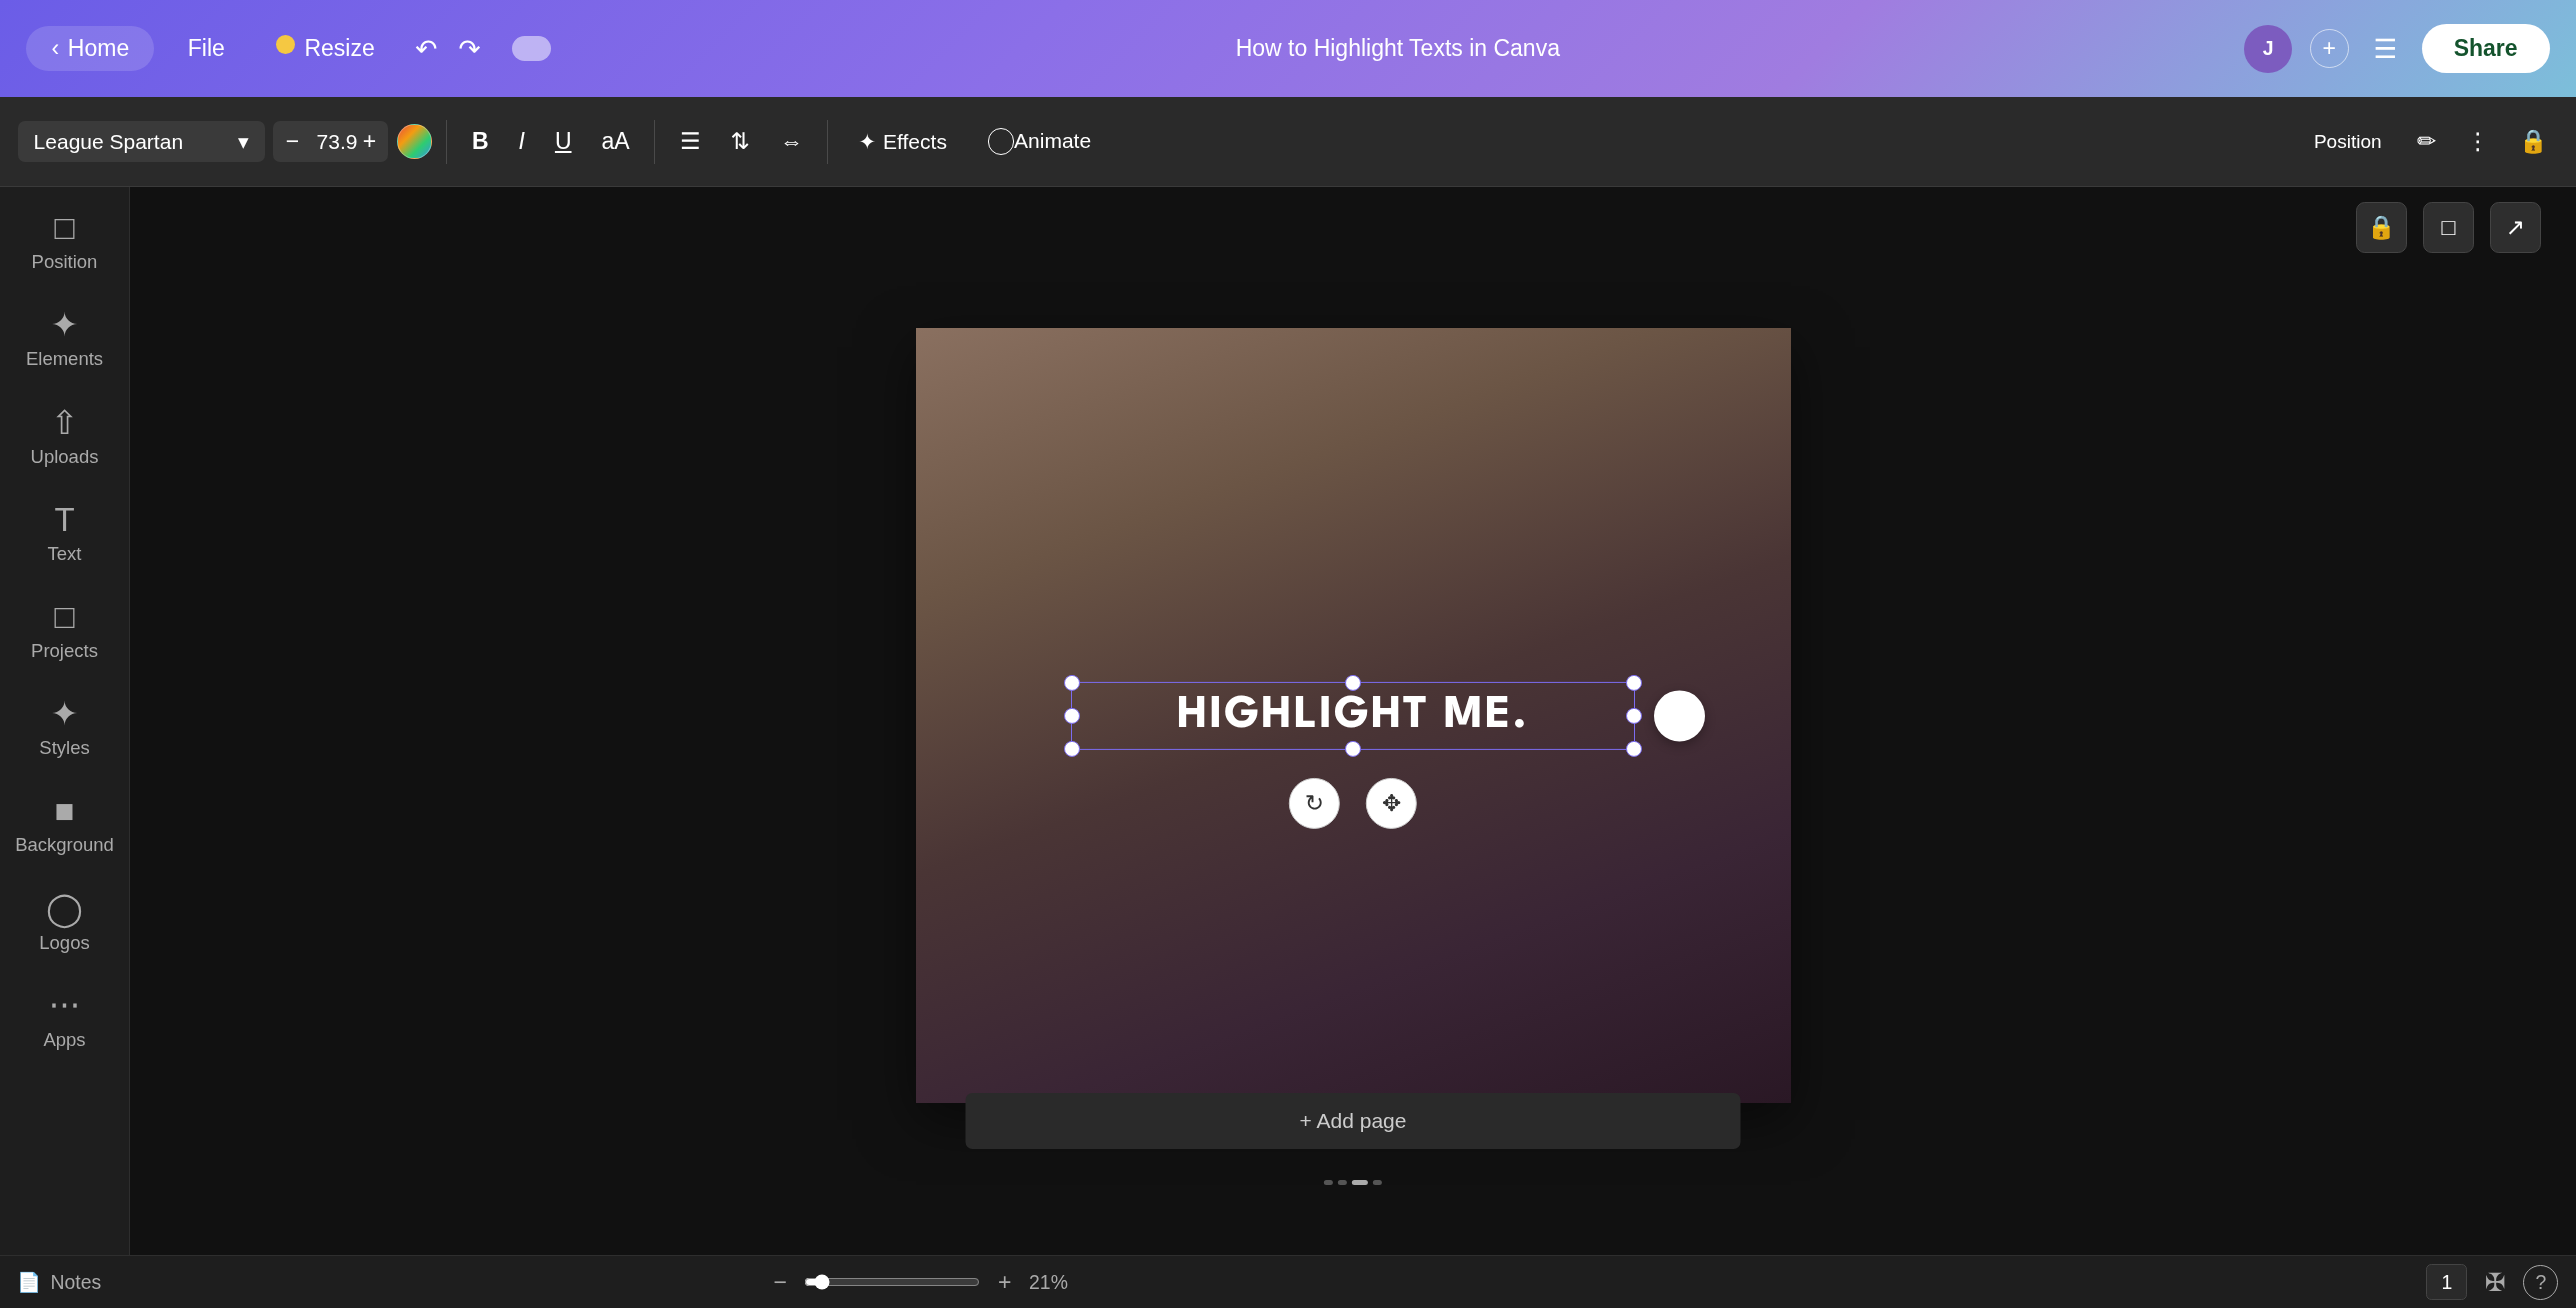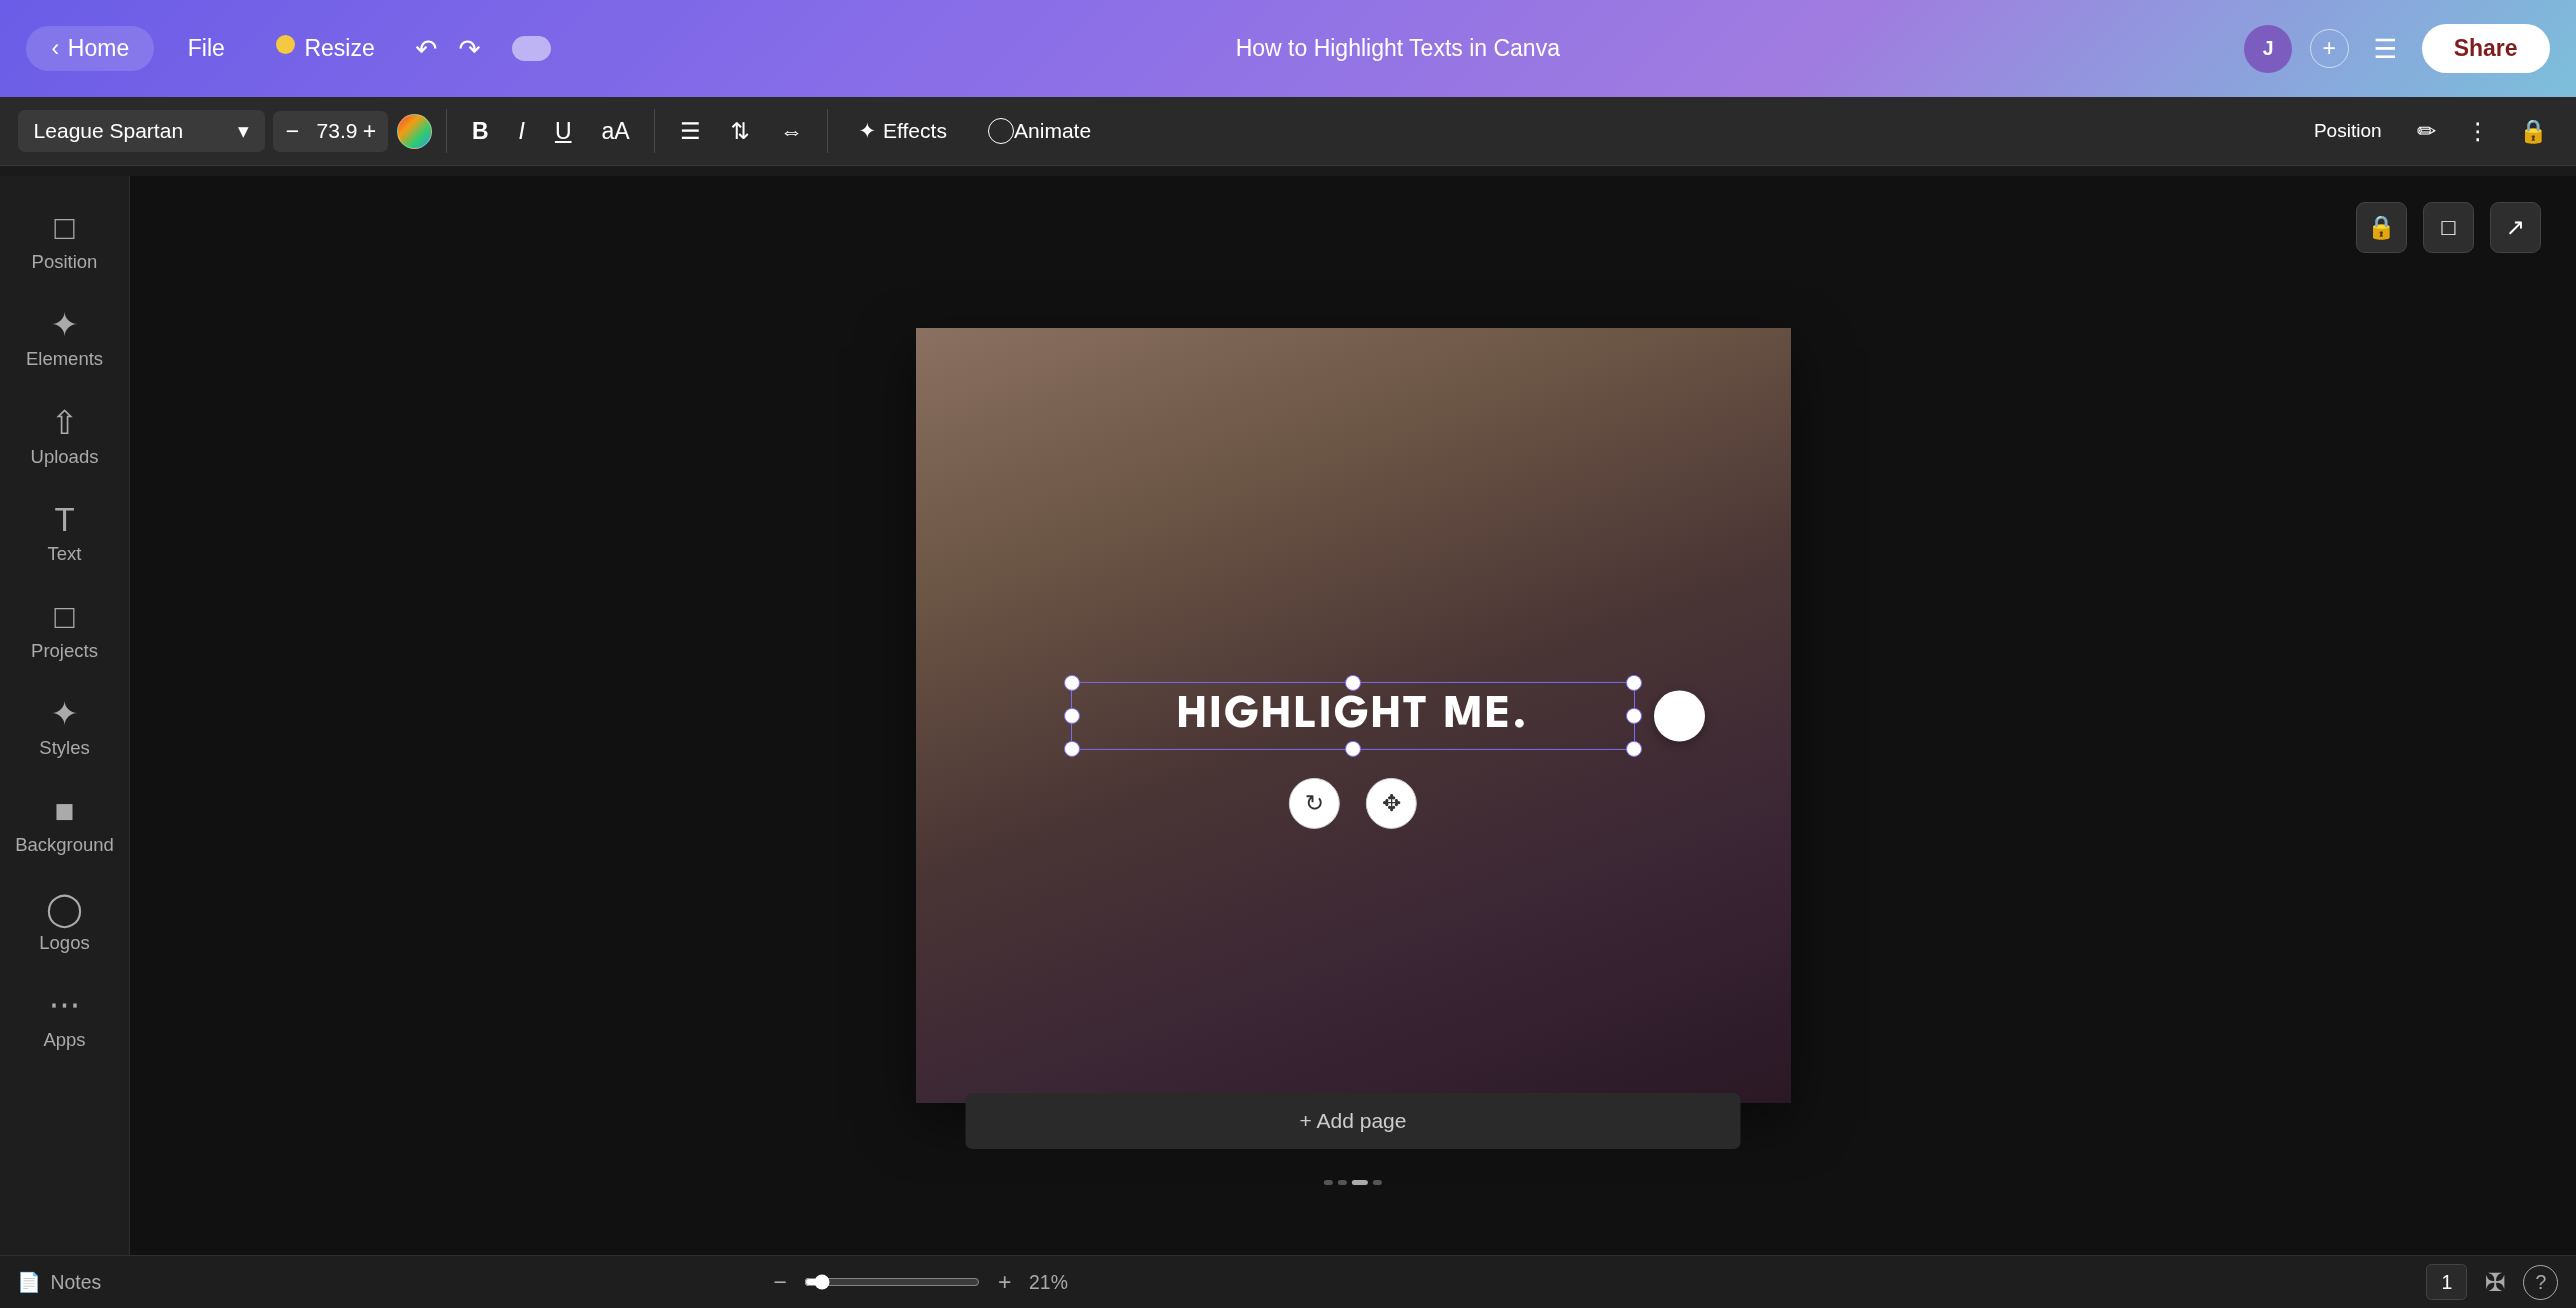--- a/index.html
+++ b/index.html
@@ -120,42 +120,42 @@
       background: none;
       color: #fff;
       font-size: 23px;
       cursor: pointer;
       display: flex;
       align-items: center;
       justify-content: center;
     }
     .share-btn {
       background: #fff;
-      color: #7f1d1d;
+      color: #14532d;
       border: none;
       border-radius: 44px;
       padding: 10.6px 32px;
       font-size: 23px;
       font-weight: 600;
       cursor: pointer;
     }
     .kebab-btn {
       background: none;
       border: none;
       color: #fff;
       font-size: 26.4px;
       cursor: pointer;
       padding: 7px;
     }
 
     
     .toolbar {
       position: absolute;
       top: 97px; left: 0; right: 0;
-      height: 69px;
+      height: 90px;
       background: #2a2a2a;
       display: flex;
       align-items: center;
       padding: 0 17.6px;
       gap: 8.8px;
       border-bottom: 0.9px solid #3a3a3a;
       z-index: 99;
     }
     .font-select {
       background: #3a3a3a;

